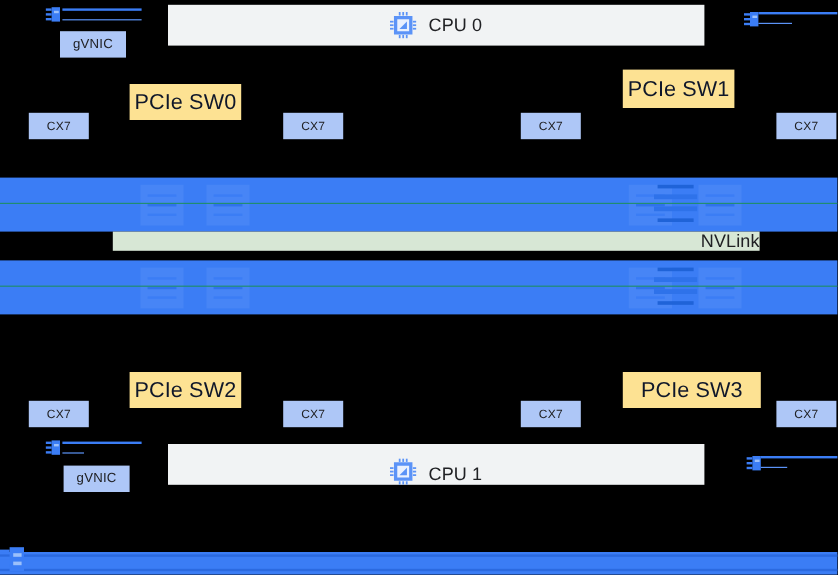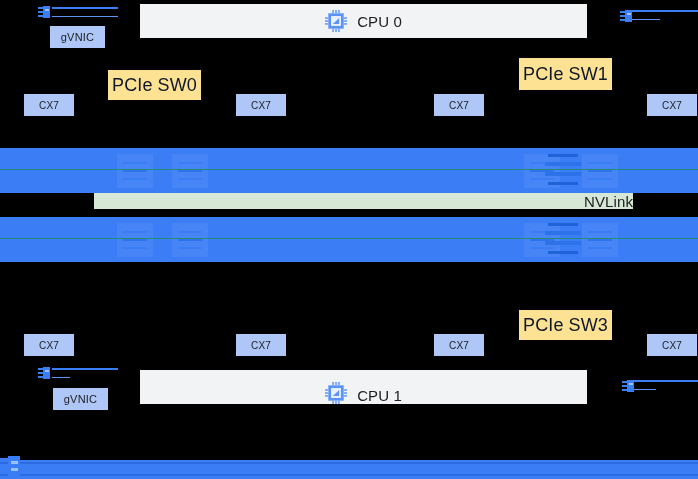--- a/index.html
+++ b/index.html
@@ -277,30 +277,33 @@
     <div class="hair" style="left:545px; top:14px; width:36px; height:4px; background:#2E72EA;"></div>
     <div class="hair" style="left:545px; top:24px; width:36px; height:4px; background:#2E72EA;"></div>
     <div class="hair" style="left:548px; top:34px; width:30px; height:3px; background:#1F63D8;"></div>
     <div class="hair-green" style="left:0px; top:21px; width:698px;"></div>
   </div>
 
   <div class="node box-cx7" style="left:24px; top:314px; width:50px; height:22px;">
     <span>CX7</span>
   </div>
 
+  <div class="node box-pcie" style="left:108px; top:310px; width:93px; height:30px;">
+    <span>PCIe SW2</span>
+  </div>
 
   <div class="node box-cx7" style="left:236px; top:314px; width:50px; height:22px;">
     <span>CX7</span>
   </div>
 
   <div class="node box-cx7" style="left:434px; top:314px; width:50px; height:22px;">
     <span>CX7</span>
   </div>
 
-  <div class="node box-pcie" style="left:519px; top:310px; width:93px; height:30px;">
+  <div class="node box-pcie" style="left:519px; top:310px; width:115px; height:30px;">
     <span>PCIe SW3</span>
   </div>
 
   <div class="node box-cx7" style="left:647px; top:314px; width:50px; height:22px;">
     <span>CX7</span>
   </div>
 
   <div class="nic-link" style="left:38px; top:365px; width:80px; height:16px;">
     <svg width="14" height="14" viewBox="0 0 14 14">
       <rect x="0" y="2" width="5" height="2" fill="#3B7DF5"></rect>

